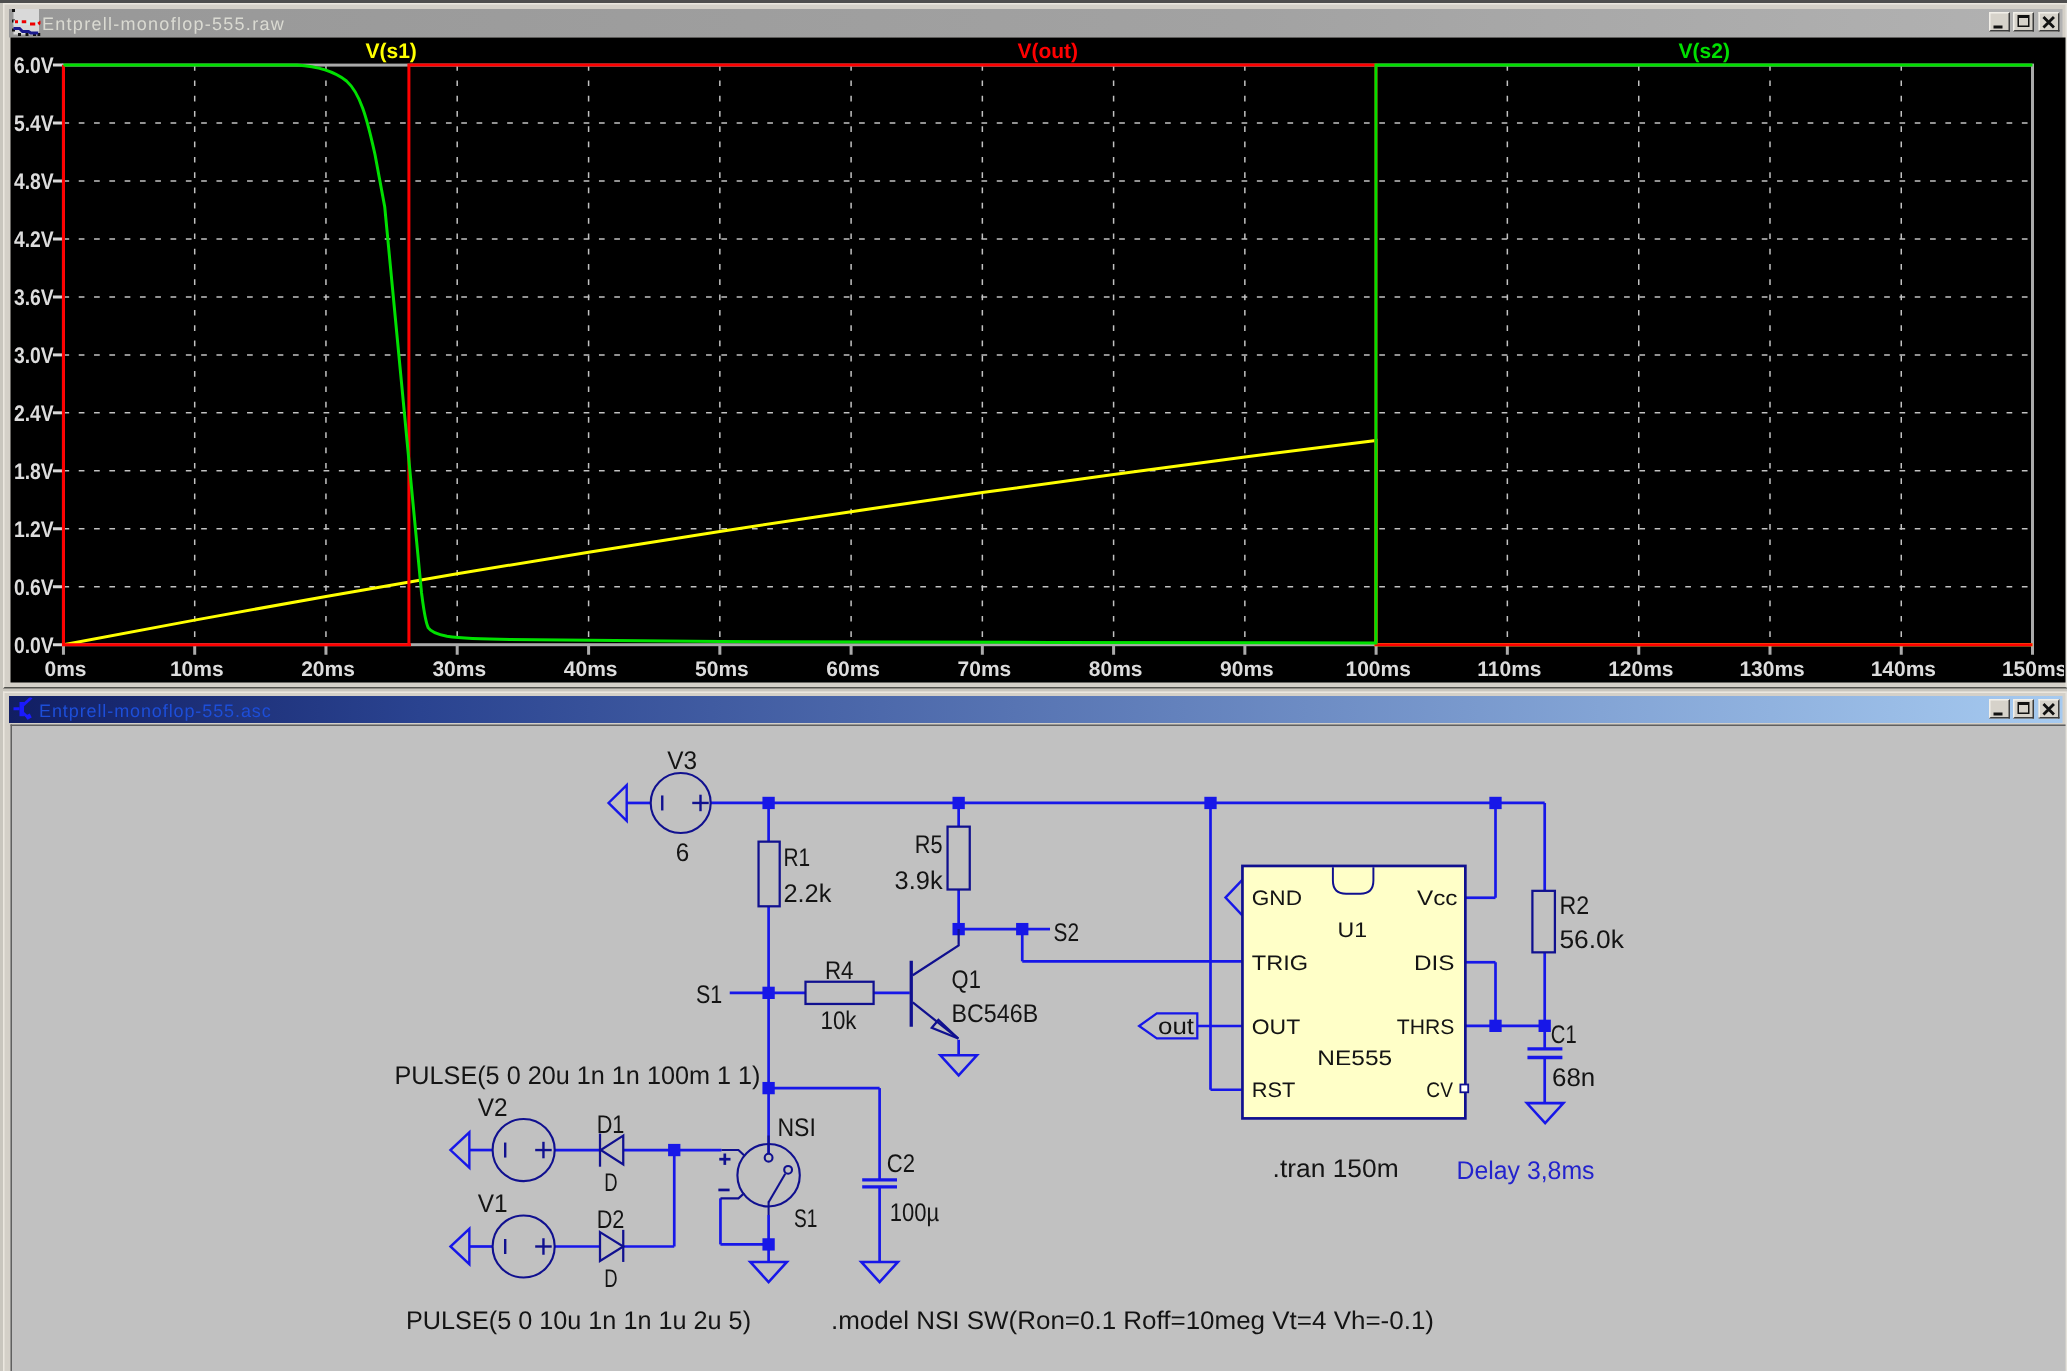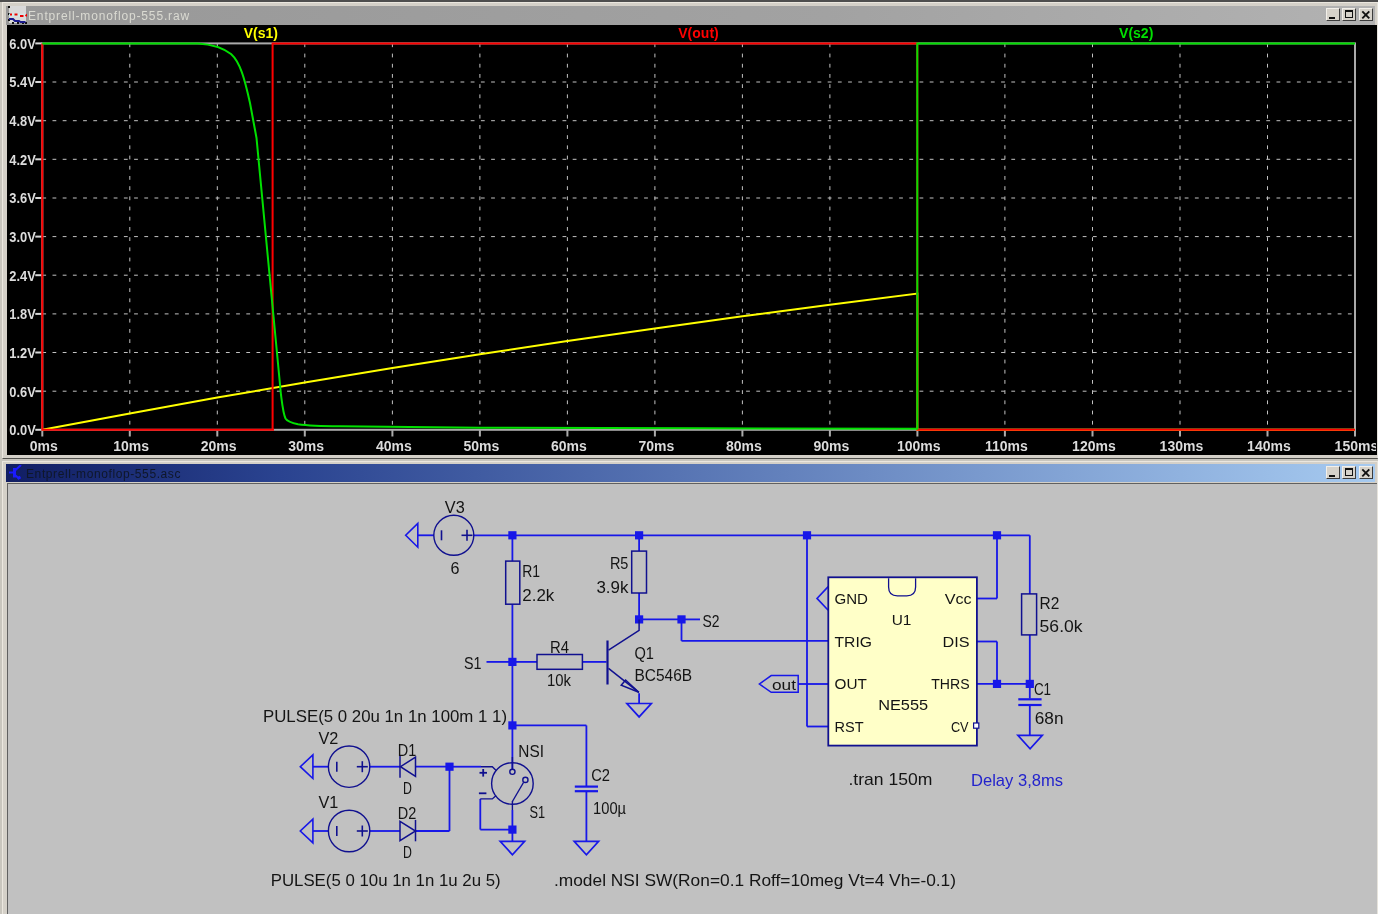--- a/index.html
+++ b/index.html
@@ -142,21 +142,21 @@
 <div class="tb" style="left:6px;top:464px;width:1369px;height:18px;background:linear-gradient(90deg,#111e63,#2a4390 20%,#a6caf0);"></div>
 <svg class="abs" style="left:8px;top:465px" width="18" height="16" viewBox="0 0 18 16">
   <g stroke="#1b1bff" fill="none">
     <path d="M1 7.5 h4" stroke-width="2"></path>
     <path d="M6.5 3 v9.5" stroke-width="3"></path>
     <path d="M7 5.5 L13 0" stroke-width="2"></path>
     <path d="M7 10 l4.5 4" stroke-width="2"></path>
     <path d="M9.5 13.5 l3 -1.5" stroke-width="3"></path>
   </g>
 </svg>
-<div class="tbtxt" style="left:26px;top:467px;color:#0f172a;letter-spacing:0.6px;">Entprell-monoflop-555.asc</div>
+<div class="tbtxt" style="left:26px;top:467px;color:#1d4ed8;letter-spacing:0.6px;">Entprell-monoflop-555.asc</div>
 <div class="btn" style="left:1326px;top:466px;">
     <div class="abs" style="left:2px;top:8px;width:6px;height:2px;background:#111;"></div>
   </div>
 <div class="btn" style="left:1342px;top:466px;">
     <div class="abs" style="left:2px;top:1px;width:8px;height:8px;border:1px solid #111;border-top-width:2px;box-sizing:border-box;"></div>
   </div>
 <div class="btn" style="left:1359px;top:466px;">
     <svg class="abs" style="left:1px;top:1px" width="10" height="10" viewBox="0 0 10 10">
       <path d="M1.3 1.3 l7 7 M8.3 1.3 l-7 7" stroke="#111" stroke-width="1.9"></path>
     </svg>

